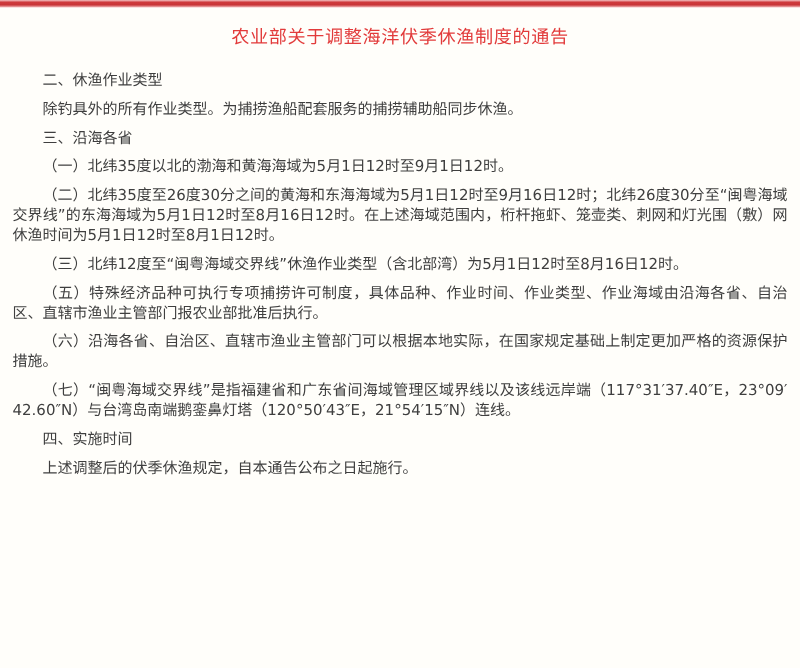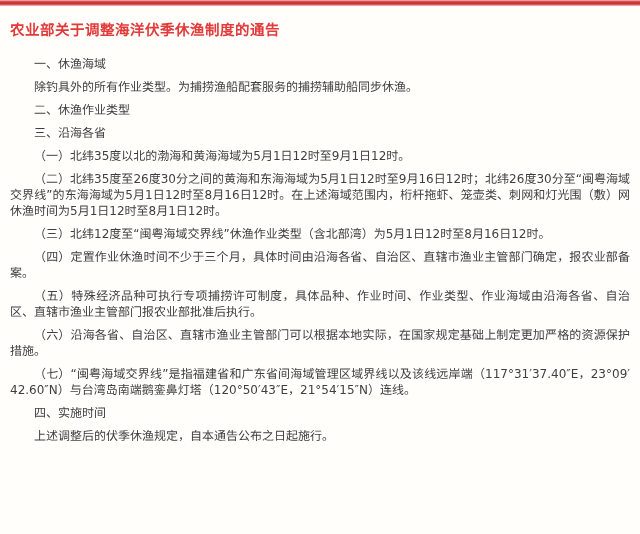--- a/index.html
+++ b/index.html
@@ -14,24 +14,24 @@
     color: #3f3f3f;
     overflow: hidden;
   }
   .top-rule {
     height: 6px;
     width: 100%;
     background: linear-gradient(to bottom, #f4c3c4 0%, #cf3a3c 30%, #c93537 65%, #f4c3c4 100%);
   }
   .page-title {
     margin: 15px 10px 17px;
-    text-align: left;
+    text-align: center;
     font-size: 14.5px;
     line-height: 18px;
-    font-weight: bold;
+    font-weight: normal;
     color: #e23b3b;
     letter-spacing: 0.5px;
   }
   .notice-body {
     padding: 0 10px;
     font-size: 12px;
     line-height: 16px;
     text-align: justify;
   }
   .notice-body p {
@@ -41,27 +41,25 @@
   }
 </style>
 </head>
 <body>
 
 <div class="top-rule"></div>
 
 <h1 class="page-title">农业部关于调整海洋伏季休渔制度的通告</h1>
 
 <div class="notice-body">
-  <p>一、休渔海域</p>
+  <p>二、休渔作业类型</p>
   <p>除钓具外的所有作业类型。为捕捞渔船配套服务的捕捞辅助船同步休渔。</p>
-  <p>二、休渔作业类型</p>
   <p>三、沿海各省</p>
   <p>（一）北纬35度以北的渤海和黄海海域为5月1日12时至9月1日12时。</p>
   <p>（二）北纬35度至26度30分之间的黄海和东海海域为5月1日12时至9月16日12时；北纬26度30分至“闽粤海域交界线”的东海海域为5月1日12时至8月16日12时。在上述海域范围内，桁杆拖虾、笼壶类、刺网和灯光围（敷）网休渔时间为5月1日12时至8月1日12时。</p>
   <p>（三）北纬12度至“闽粤海域交界线”休渔作业类型（含北部湾）为5月1日12时至8月16日12时。</p>
-  <p>（四）定置作业休渔时间不少于三个月，具体时间由沿海各省、自治区、直辖市渔业主管部门确定，报农业部备案。</p>
   <p>（五）特殊经济品种可执行专项捕捞许可制度，具体品种、作业时间、作业类型、作业海域由沿海各省、自治区、直辖市渔业主管部门报农业部批准后执行。</p>
   <p>（六）沿海各省、自治区、直辖市渔业主管部门可以根据本地实际，在国家规定基础上制定更加严格的资源保护措施。</p>
   <p>（七）“闽粤海域交界线”是指福建省和广东省间海域管理区域界线以及该线远岸端（117°31′37.40″E，23°09′42.60″N）与台湾岛南端鹅銮鼻灯塔（120°50′43″E，21°54′15″N）连线。</p>
   <p>四、实施时间</p>
   <p>上述调整后的伏季休渔规定，自本通告公布之日起施行。</p>
 
 </div>
 
 </body></html>

